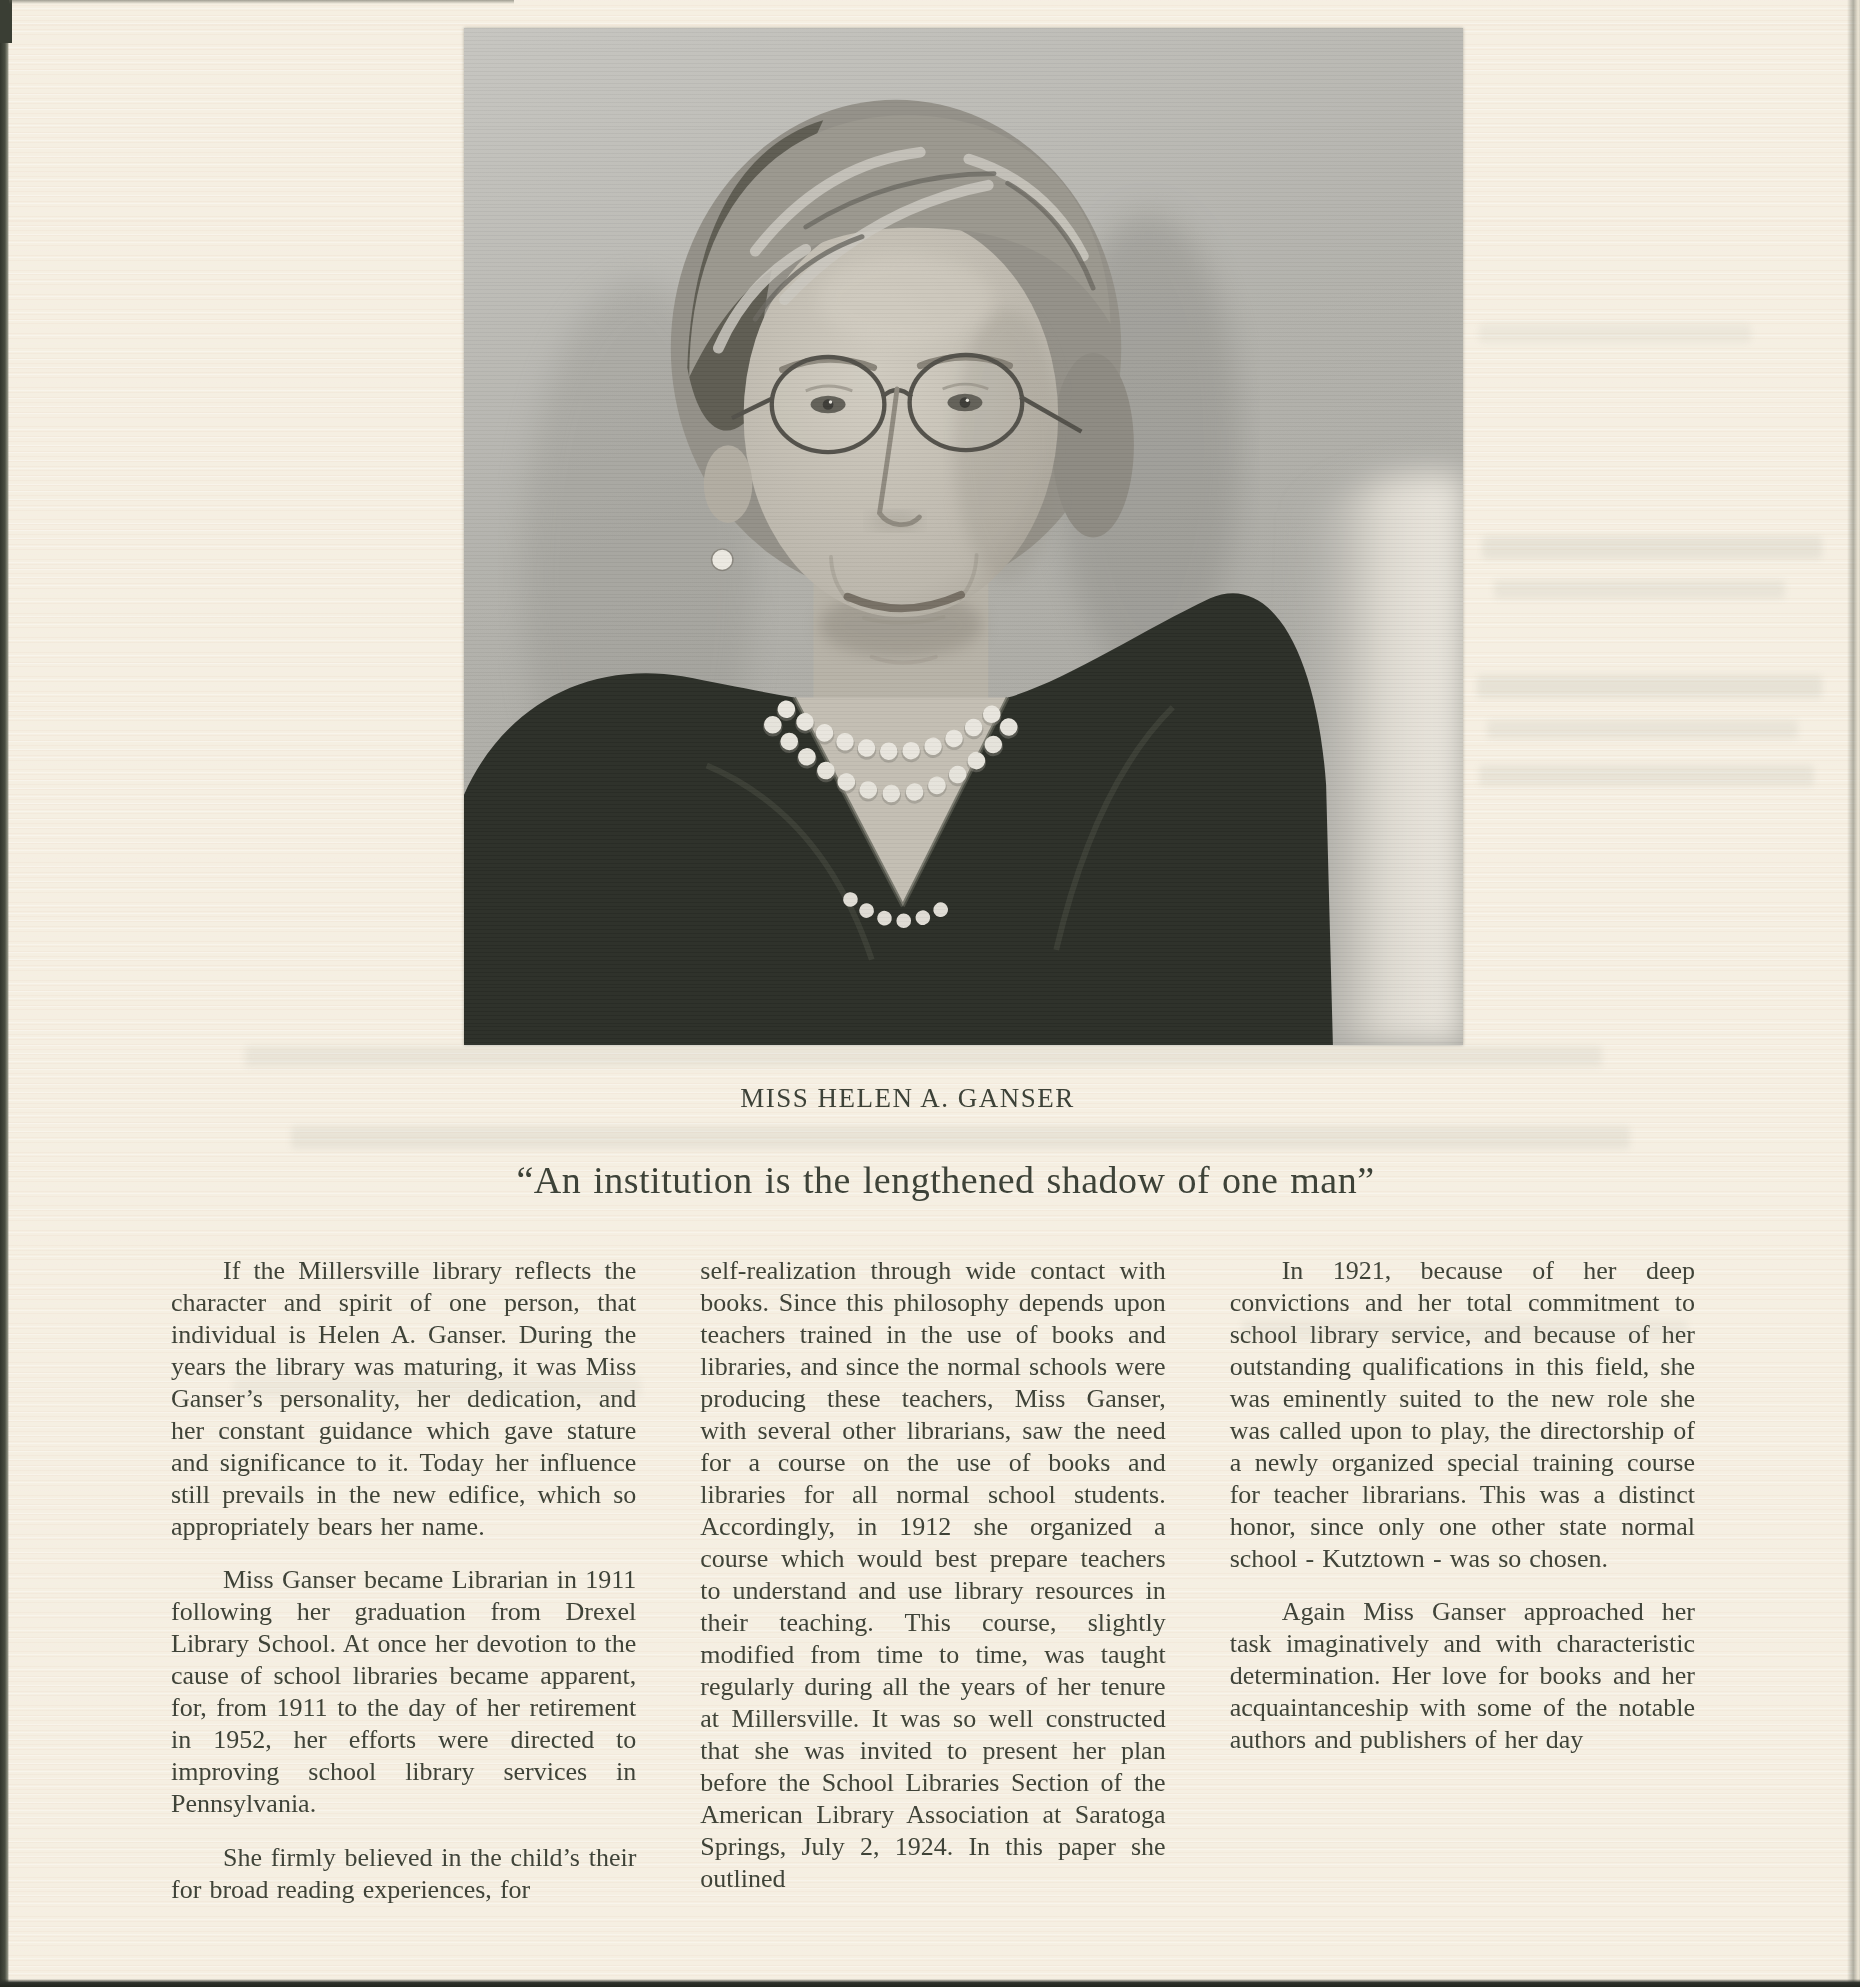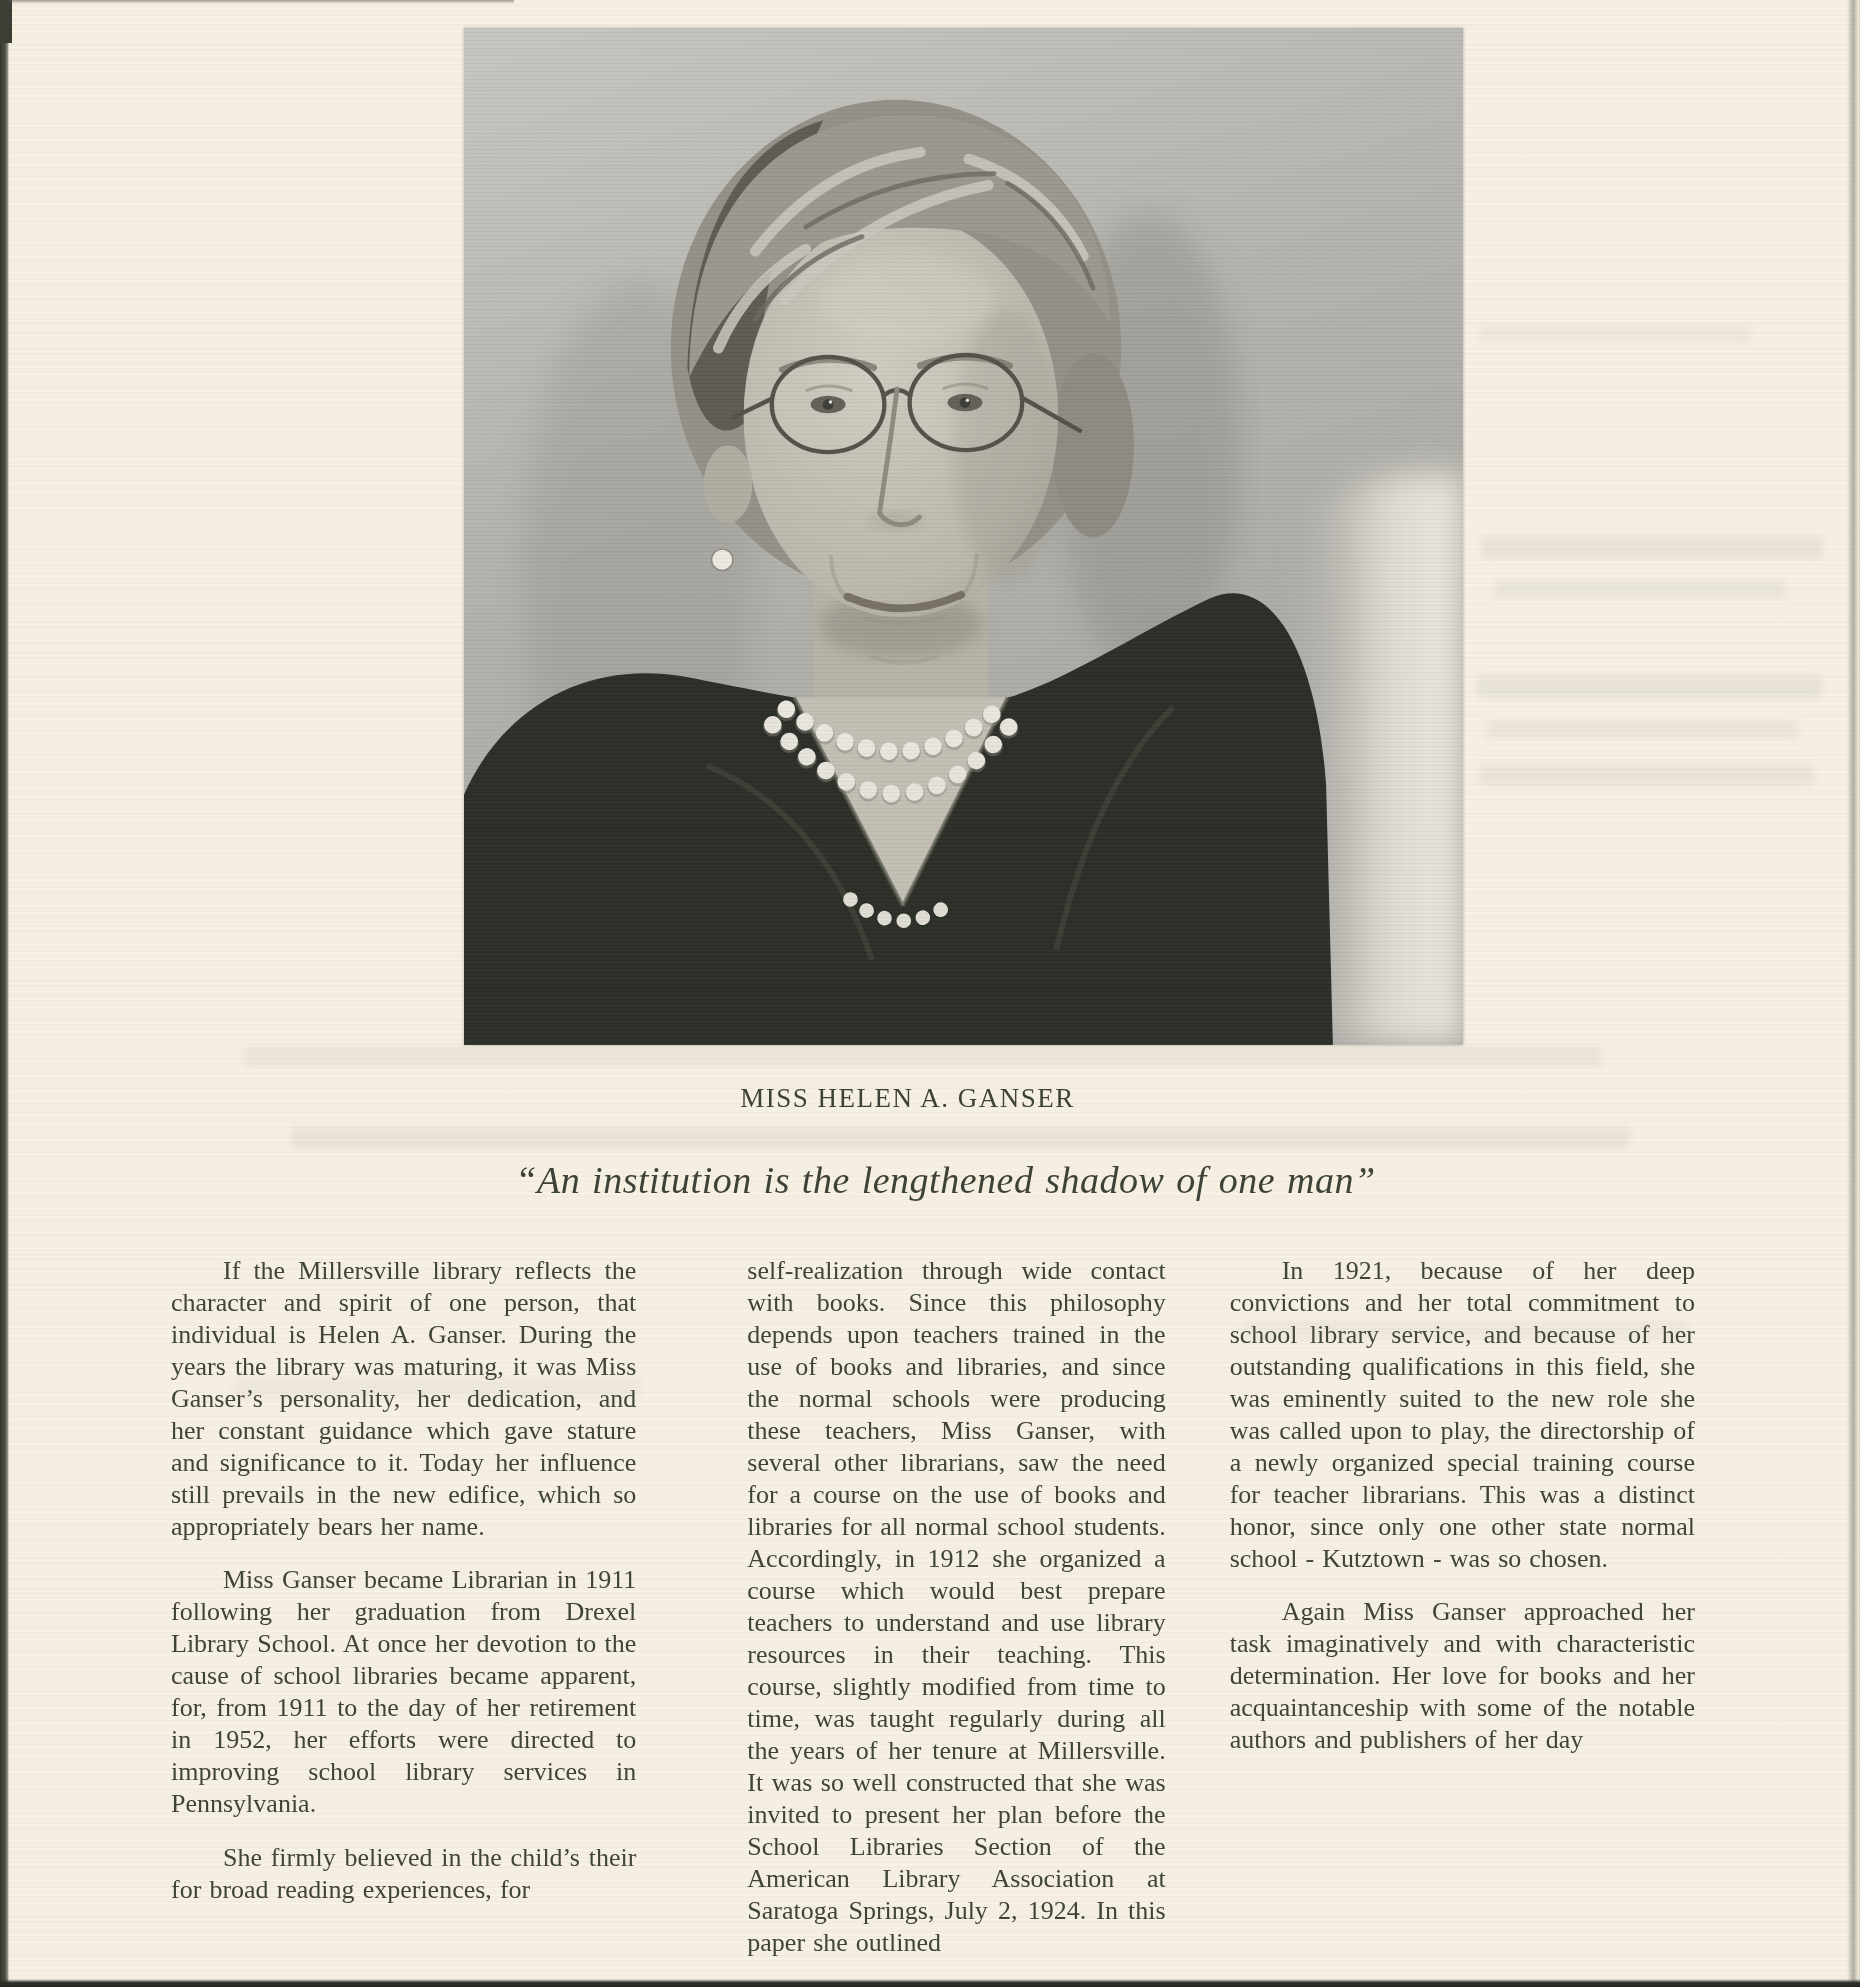--- a/index.html
+++ b/index.html
@@ -45,39 +45,38 @@
   }
   .caption{
     position:absolute;left:367px;top:1077px;width:1081px;
     text-align:center;
     font-size:27px;line-height:43px;letter-spacing:1.5px;
     color:#3d4238;
   }
   .quote{
     position:absolute;left:405px;top:1156px;width:1081px;
     text-align:center;
-    font-style:italic;
     font-size:38px;line-height:49px;letter-spacing:0.5px;word-spacing:1.9px;
     color:#3d4238;
   }
   .columns{
     position:absolute;left:171px;top:1255px;width:1524px;
     display:flex;gap:64px;
   }
   .col{flex:1 1 0;min-width:0;}
   .col p{
     margin:0 0 21.3px 0;
     font-size:26px;line-height:32px;
     text-align:justify;
     color:#3f4338;
     word-spacing:0.06em;
   }
   .col p:last-child{margin-bottom:0;}
   .col p.indent{text-indent:52px;}
-  .col p.noindent{text-indent:0;margin-left:47px;}
+  .col p.noindent{text-indent:0;}
   
   .ghost{
     position:absolute;background:#858b80;opacity:0.12;
     filter:blur(3.9px);border-radius:3.9px;pointer-events:none;
   }
   .gh0{left:1479px;top:324px;width:272px;height:19.4px;opacity:0.08;}
   .gh1{left:1482px;top:536px;width:340px;height:23px;}
   .gh2{left:1494px;top:580px;width:291px;height:19.4px;opacity:0.10;}
   .gh3{left:1477px;top:675px;width:345px;height:23px;}
   .gh4{left:1487px;top:720px;width:311px;height:19.4px;opacity:0.10;}

